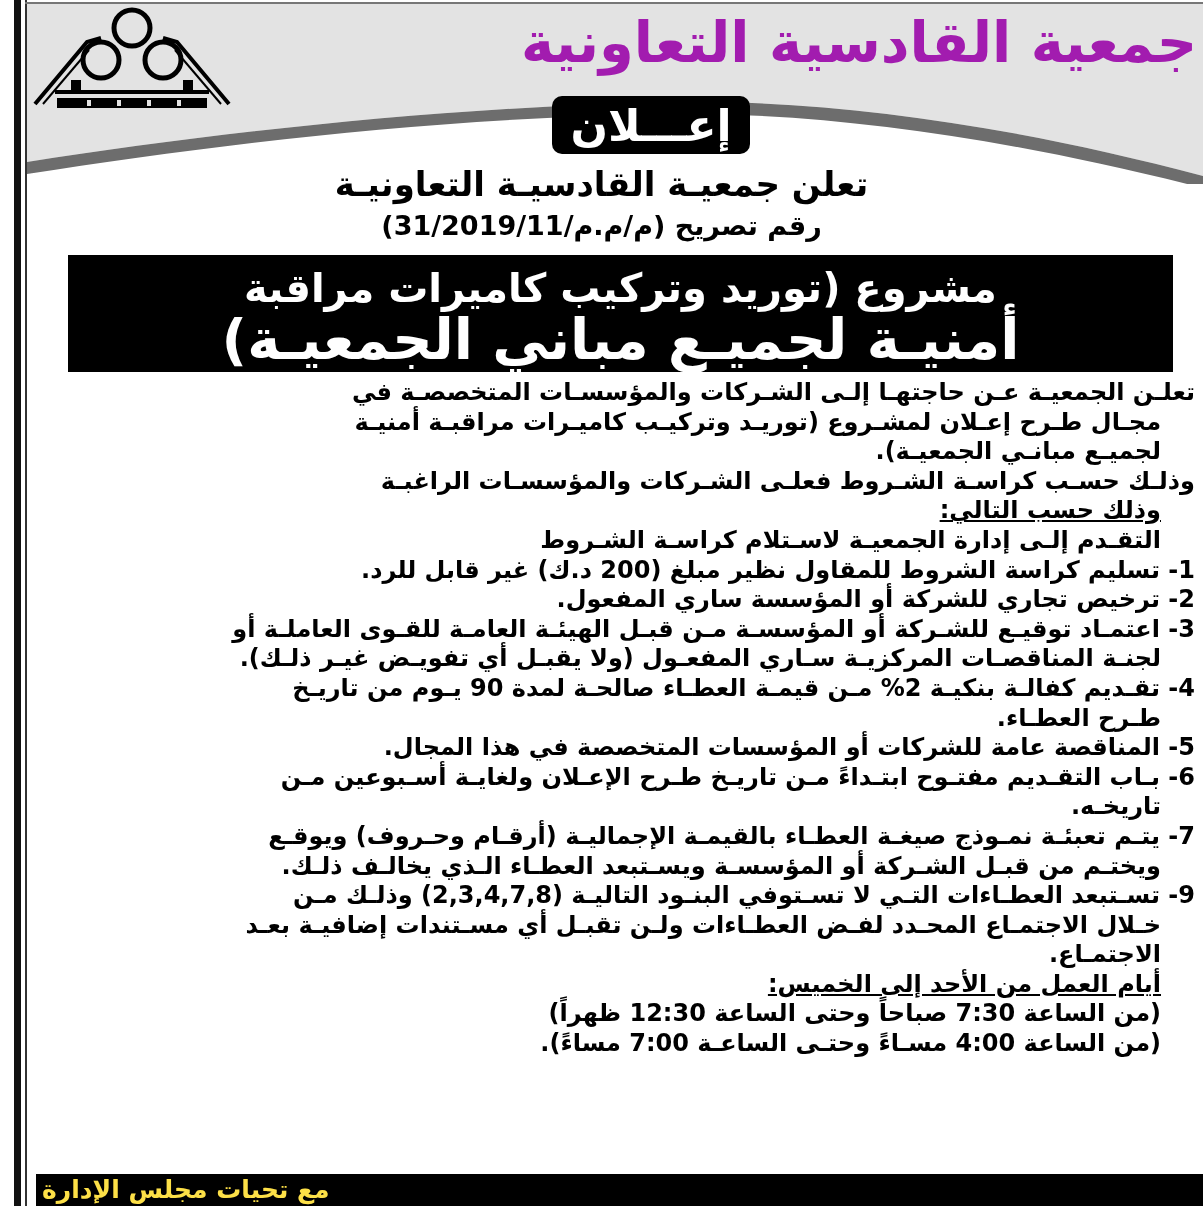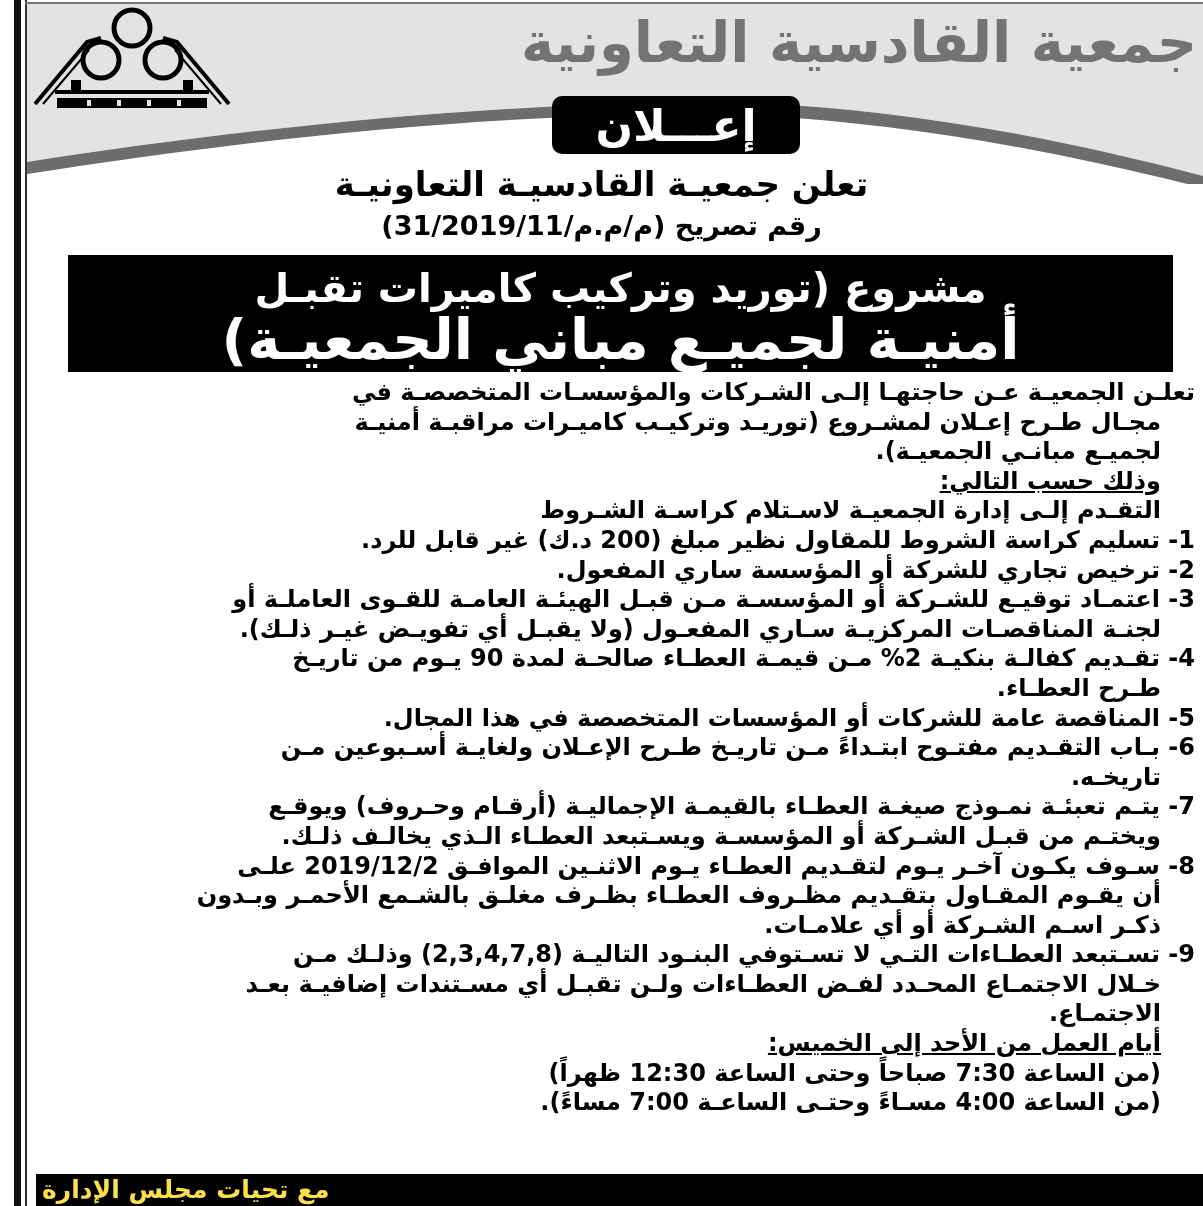--- a/index.html
+++ b/index.html
@@ -35,25 +35,25 @@
     }
     .header svg { position: absolute; left: 0; top: 0; }
     .logo {
       position: absolute; left: 38px; top: 8px; width: 210px; height: 110px;
     }
     .org-title {
       position: absolute; right: 6px; top: 6px;
       font-size: 56px; font-weight: bold; direction: rtl;
       font-family: "DejaVu Sans", sans-serif;
       letter-spacing: 0px;
-      color: #737373;
+      color: #a21caf;
     }
     .announce-badge {
       position: absolute; left: 525px; top: 92px;
-      width: 248px; height: 58px;
+      width: 198px; height: 58px;
       background: #000; border-radius: 10px;
       color: #fff; font-size: 44px; font-weight: bold;
       display: flex; align-items: center; justify-content: center;
       direction: rtl;
     }
 
     
     .intro-title {
       position: absolute; left: 0; right: 0; top: 164px;
       text-align: center; font-size: 34px; font-weight: bold; direction: rtl;
@@ -130,29 +130,30 @@
     </svg>
 
     <div class="org-title">جمعية القادسية التعاونية</div>
     <div class="announce-badge">إعـــلان</div>
   </div>
 
   <div class="intro-title">تعلن جمعيـة القادسيـة التعاونيـة</div>
   <div class="permit">رقم تصريح (م/م.م/31/2019/11)</div>
 
   <div class="project-box">
-    <div class="l1">مشروع (توريد وتركيب كاميرات تقبـل</div>
+    <div class="l1">مشروع (توريد وتركيب كاميرات مراقبة</div>
     <div class="l2">أمنيـة لجميـع مباني الجمعيـة)</div>
   </div>
 
   <div class="body">
     <p>تعلـن الجمعيـة عـن حاجتهـا إلـى الشـركات والمؤسسـات المتخصصـة في</p>
     <p class="indent">مجـال طـرح إعـلان لمشـروع (توريـد وتركيـب كاميـرات مراقبـة أمنيـة</p>
     <p class="indent">لجميـع مبانـي الجمعيـة).</p>
 
+    <p>وذلـك حسـب كراسـة الشـروط فعلـى الشـركات والمؤسسـات الراغبـة</p>
     <p class="indent underline">وذلك حسب التالي:</p>
     <p class="indent">التقـدم إلـى إدارة الجمعيـة لاسـتلام كراسـة الشـروط</p>
 
     <div class="item">
       <p><span>1-</span> <span>تسليم كراسة الشروط للمقاول نظير مبلغ (200 د.ك) غير قابل للرد.</span></p>
     </div>
     <div class="item">
       <p><span>2-</span> <span>ترخيص تجاري للشركة أو المؤسسة ساري المفعول.</span></p>
     </div>
     <div class="item">
@@ -168,25 +169,20 @@
     </div>
     <div class="item">
       <p><span>6-</span> <span>بـاب التقـديم مفتـوح ابتـداءً مـن تاريـخ طـرح الإعـلان ولغايـة أسـبوعين مـن</span></p>
       <p class="cont">تاريخـه.</p>
     </div>
     <div class="item">
       <p><span>7-</span> <span>يتـم تعبئـة نمـوذج صيغـة العطـاء بالقيمـة الإجماليـة (أرقـام وحـروف) ويوقـع</span></p>
       <p class="cont">ويختـم من قبـل الشـركة أو المؤسسـة ويسـتبعد العطـاء الـذي يخالـف ذلـك.</p>
     </div>
     <div class="item">
-      <p><span>8-</span> <span>سـوف يكـون آخـر يـوم لتقـديم العطـاء يـوم الاثنـين الموافـق 2019/12/2 علـى</span></p>
-      <p class="cont">أن يقـوم المقـاول بتقـديم مظـروف العطـاء بظـرف مغلـق بالشـمع الأحمـر وبـدون</p>
-      <p class="cont">ذكـر اسـم الشـركة أو أي علامـات.</p>
-    </div>
-    <div class="item">
       <p><span>9-</span> <span>تسـتبعد العطـاءات التـي لا تسـتوفي البنـود التاليـة (2,3,4,7,8) وذلـك مـن</span></p>
       <p class="cont">خـلال الاجتمـاع المحـدد لفـض العطـاءات ولـن تقبـل أي مسـتندات إضافيـة بعـد</p>
       <p class="cont">الاجتمـاع.</p>
     </div>
 
     <p class="hours underline">أيام العمل من الأحد إلى الخميس:</p>
     <p class="hours">(من الساعة 7:30 صباحاً وحتى الساعة 12:30 ظهراً)</p>
     <p class="hours">(من الساعة 4:00 مسـاءً وحتـى الساعـة 7:00 مساءً).</p>
   </div>
 

